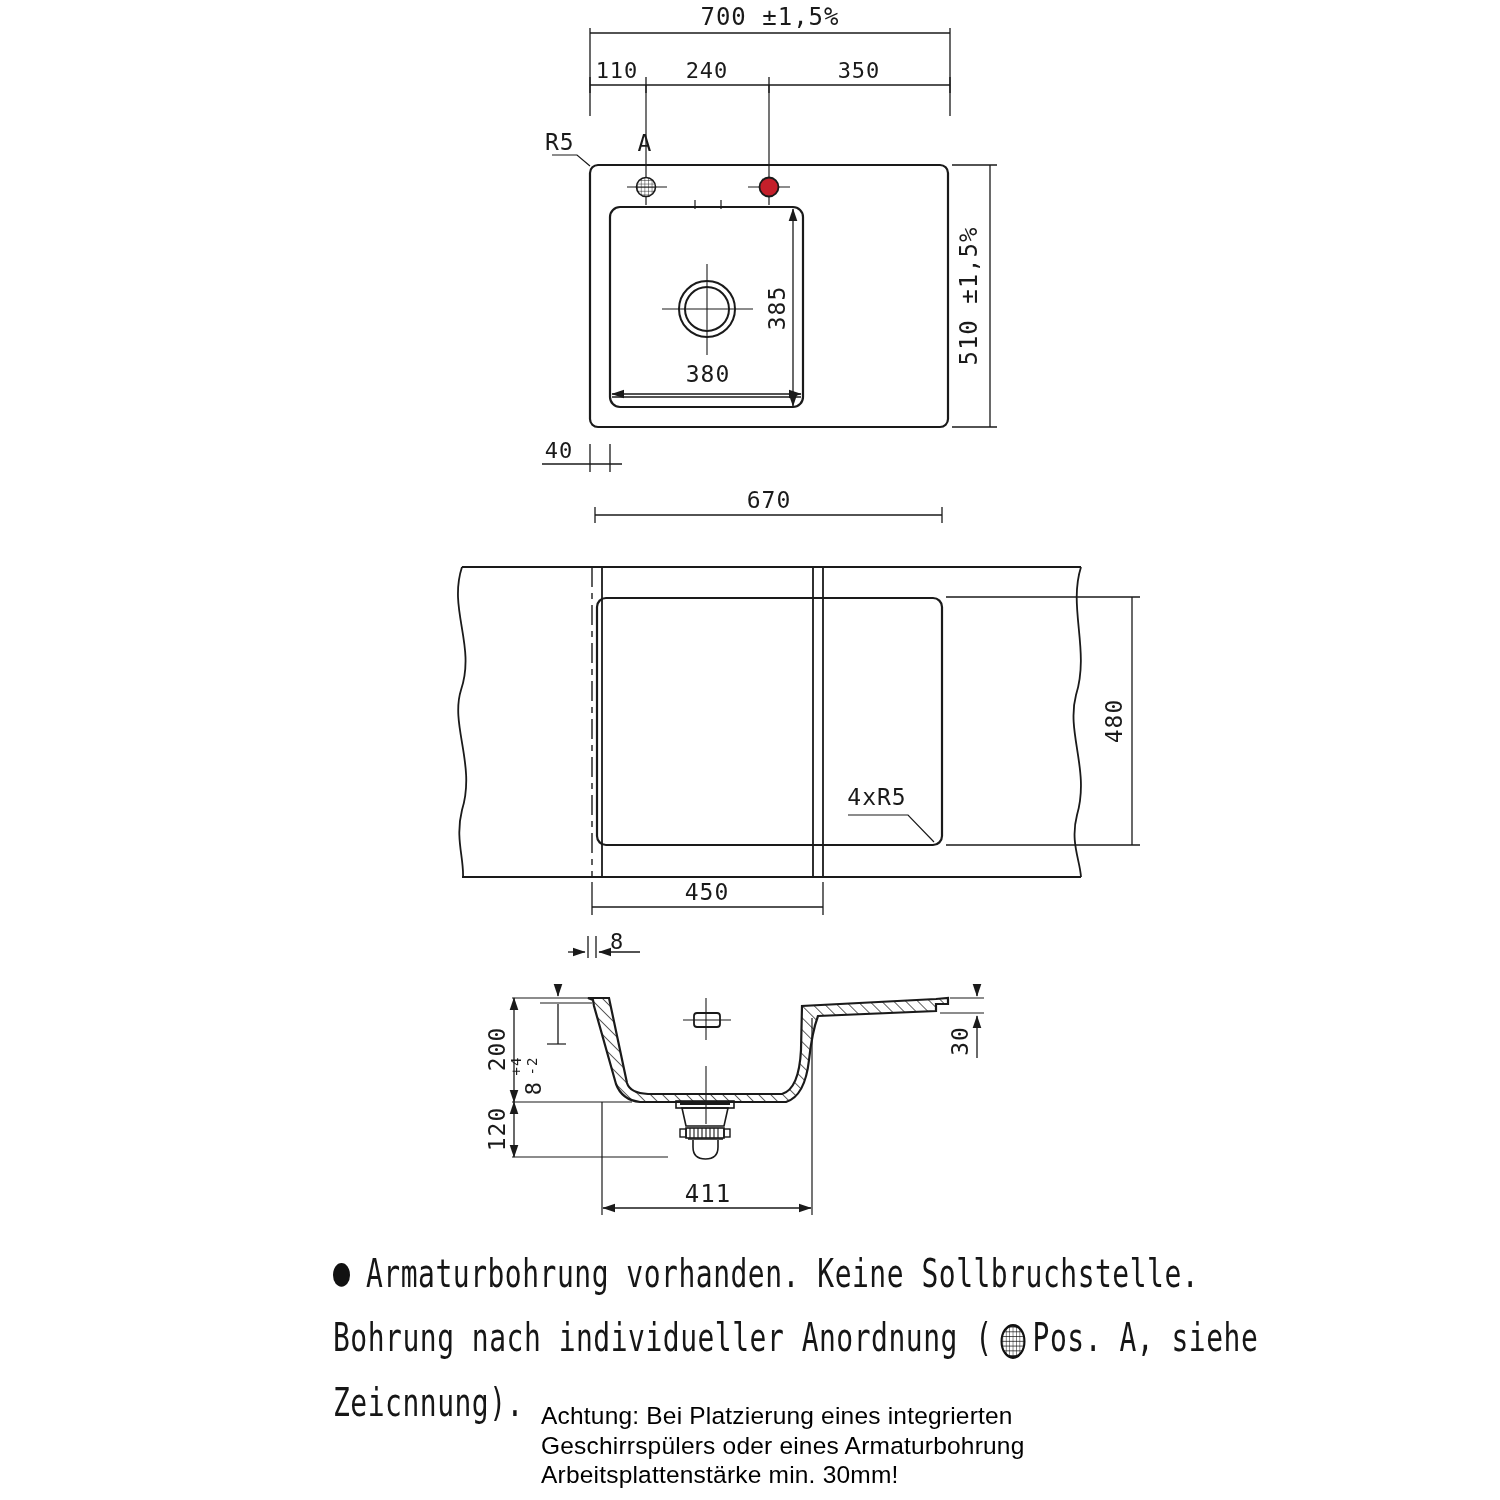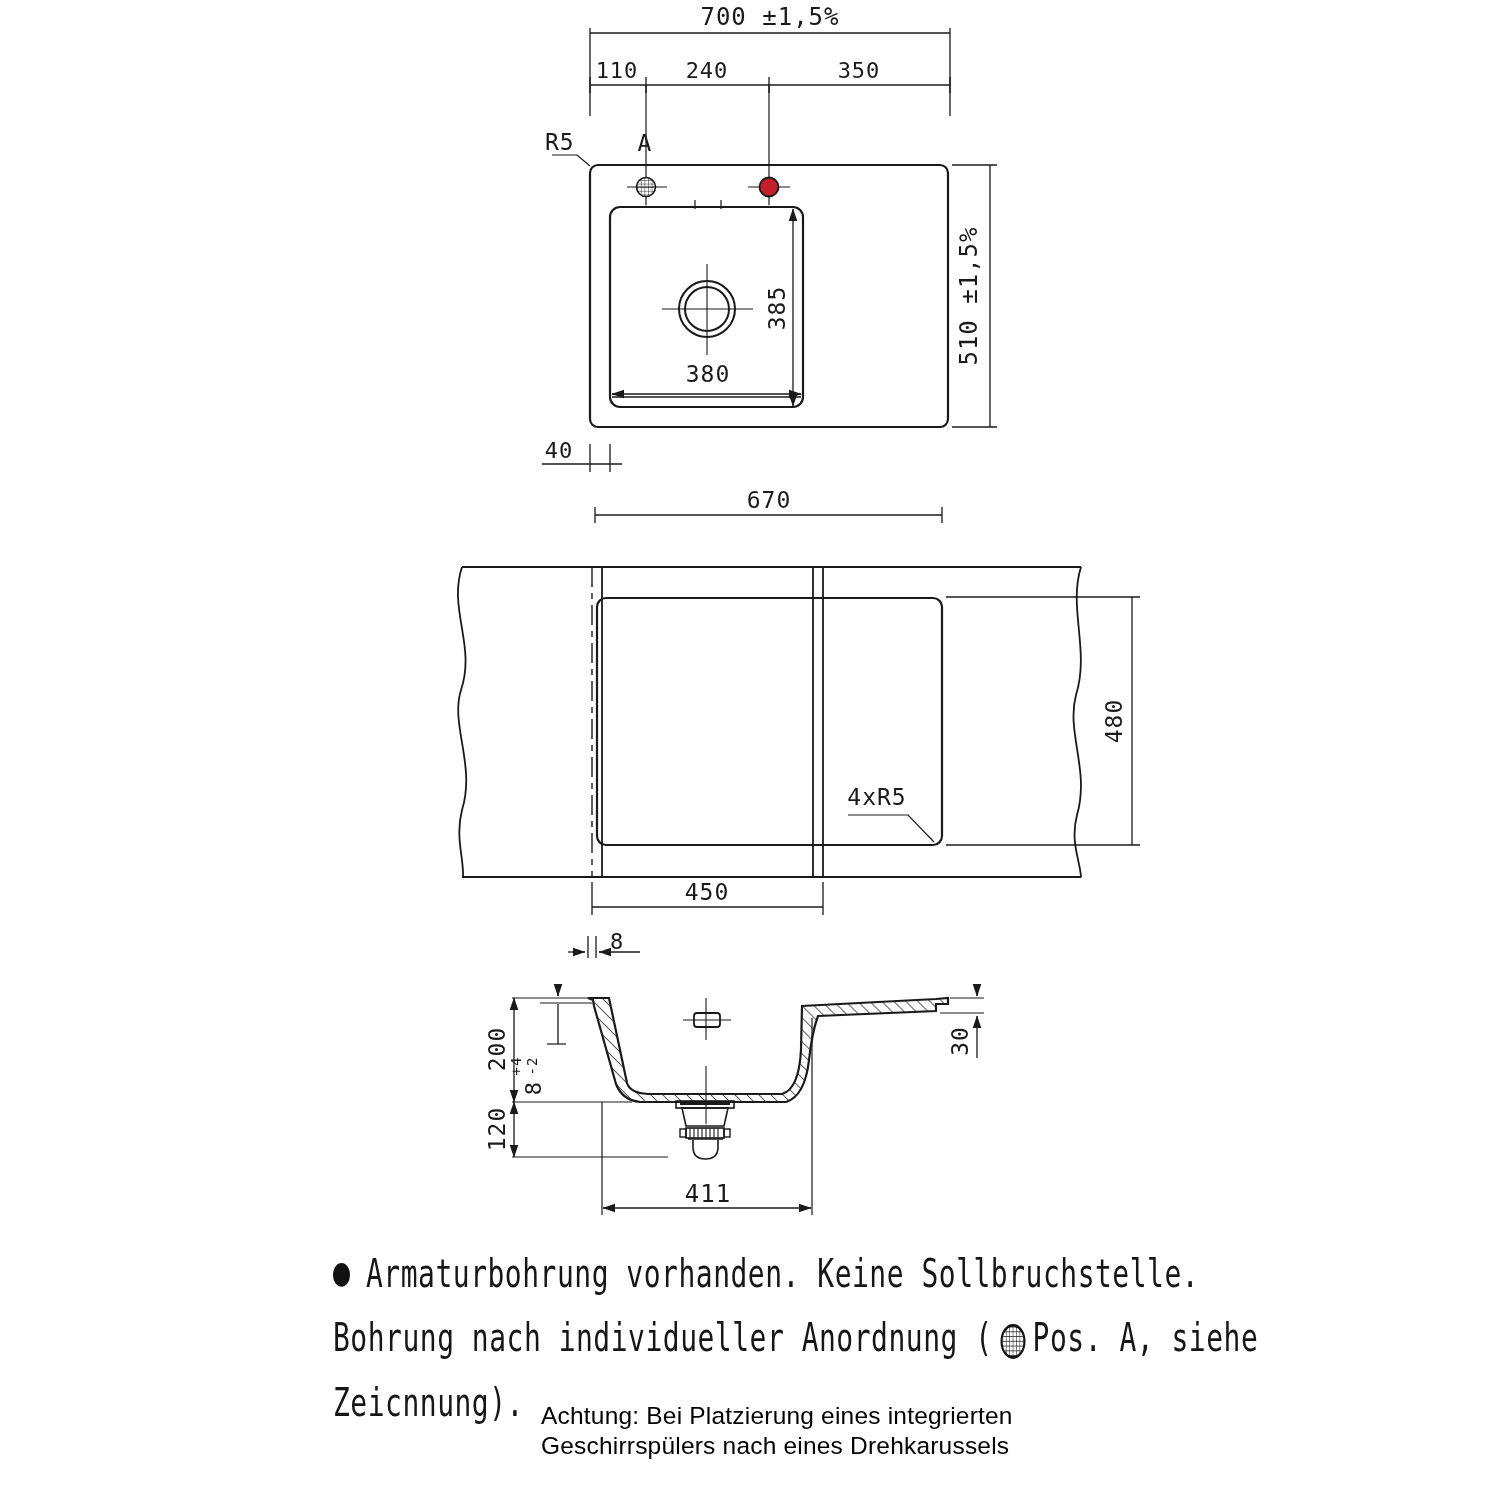--- a/index.html
+++ b/index.html
@@ -205,16 +205,17 @@
             </pattern>
           </defs>
           <circle cx="14" cy="14" r="11.5" fill="url(#grid2)" stroke="#111" stroke-width="2"></circle>
         </svg><span>Pos. A, siehe</span></div>
   <div><span>Zeicnnung).</span></div>
 </div>
 
 
 <div class="warning">
   <div>Achtung: Bei Platzierung eines integrierten</div>
-  <div>Geschirrspülers nach eines Drehkarussels</div>
+  <div>Geschirrspülers oder eines Armaturbohrung</div>
+  <div>Arbeitsplattenstärke min. 30mm!</div>
 </div>
 
 </div>
 
 </body></html>

